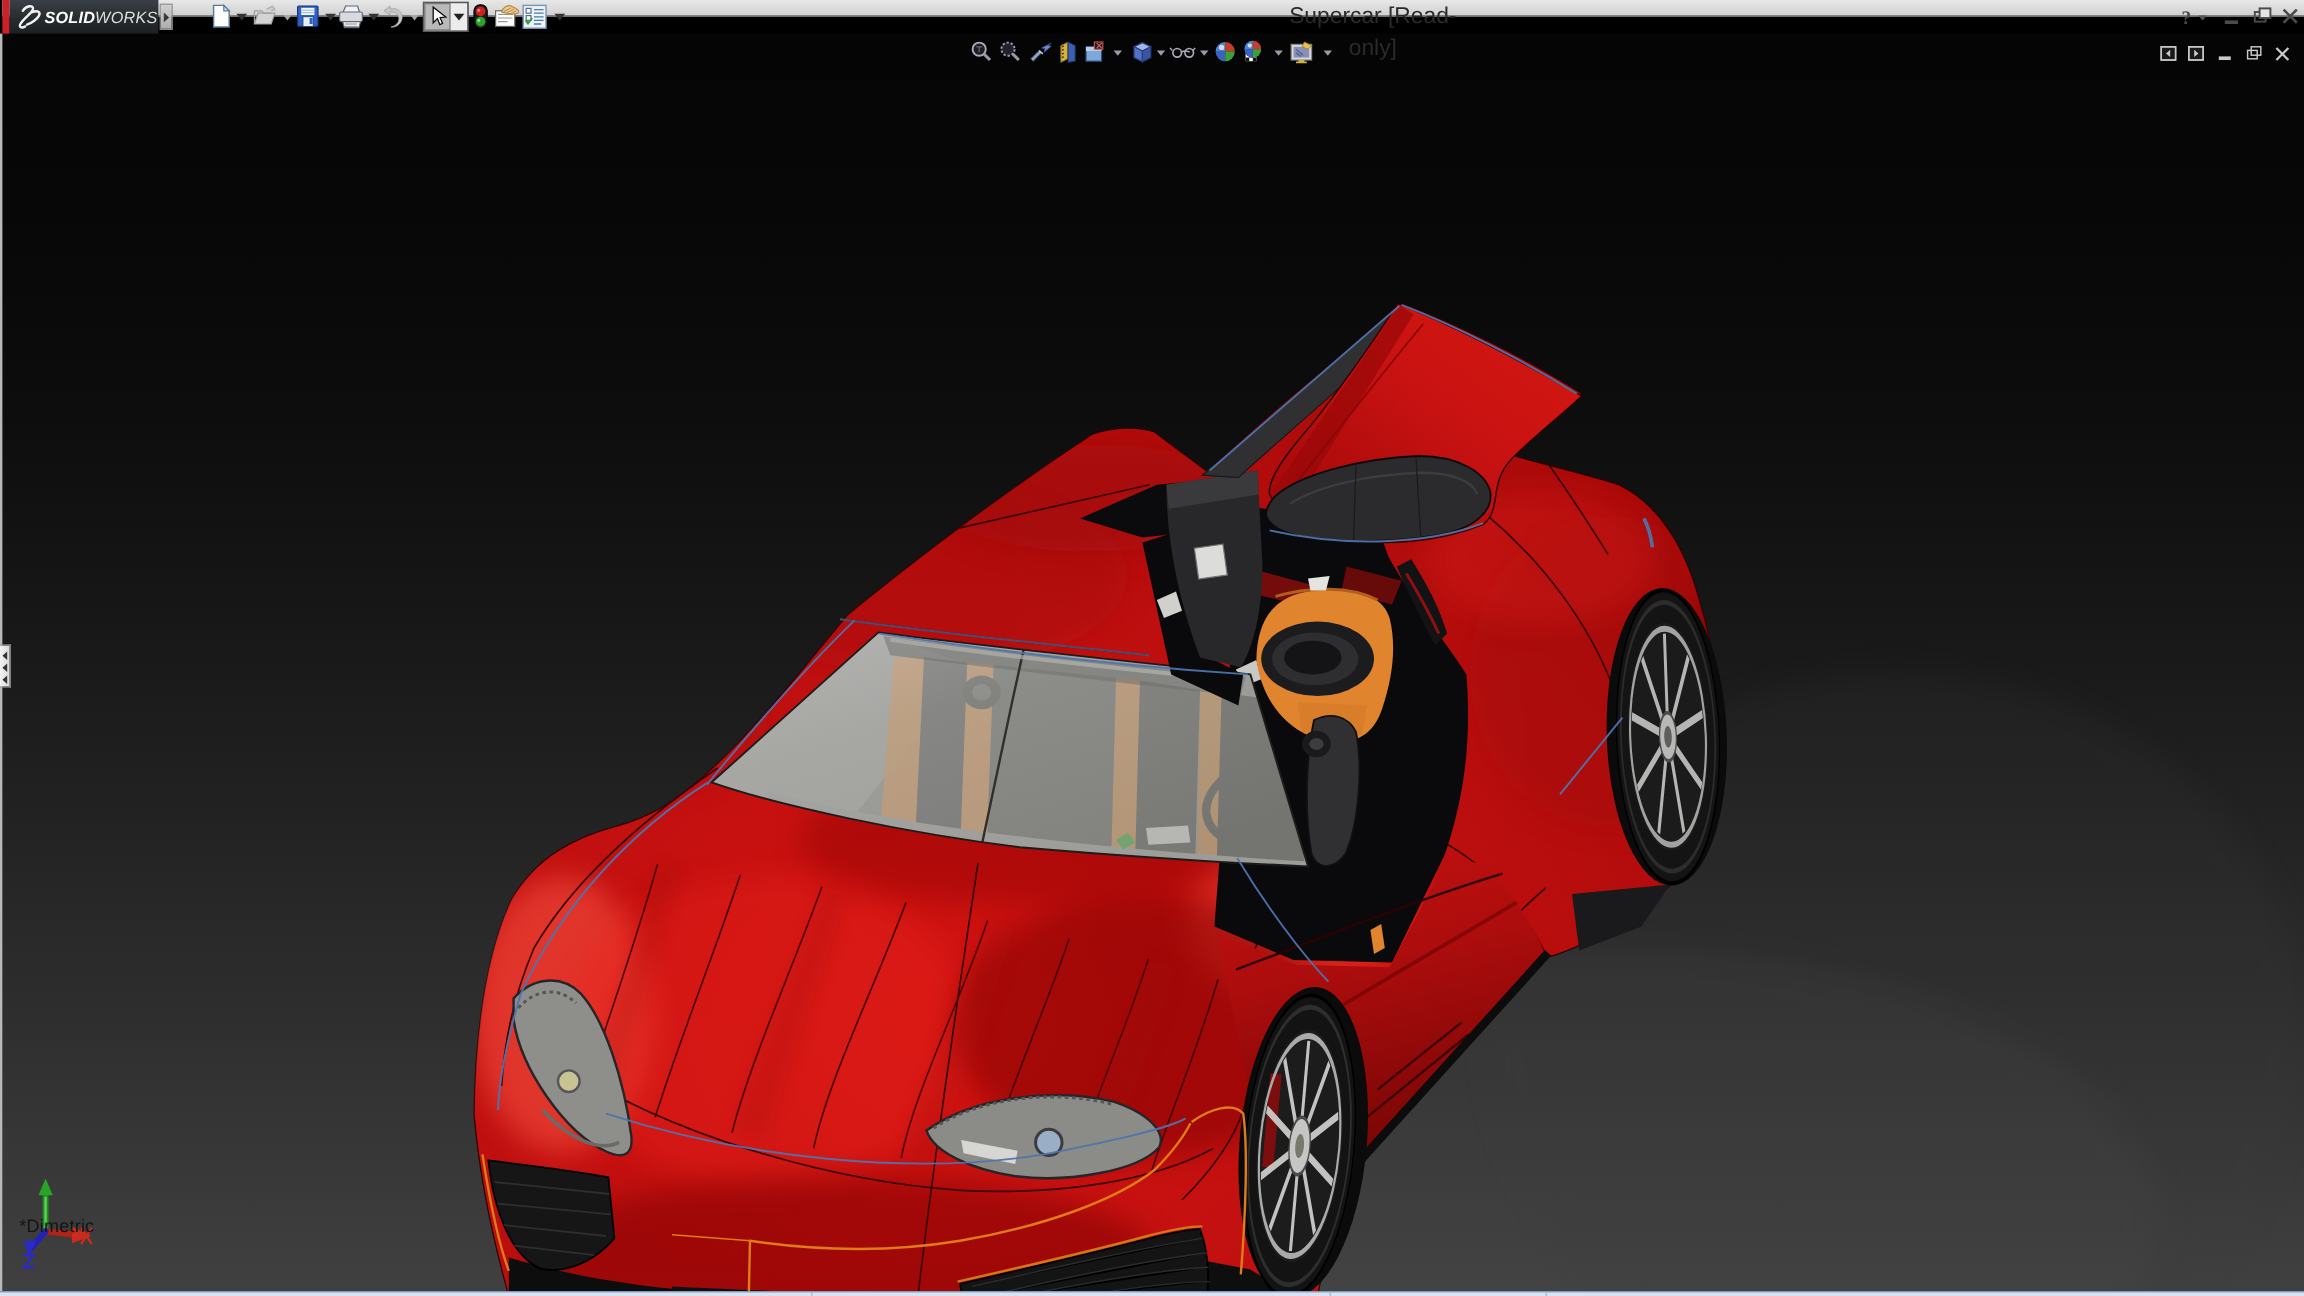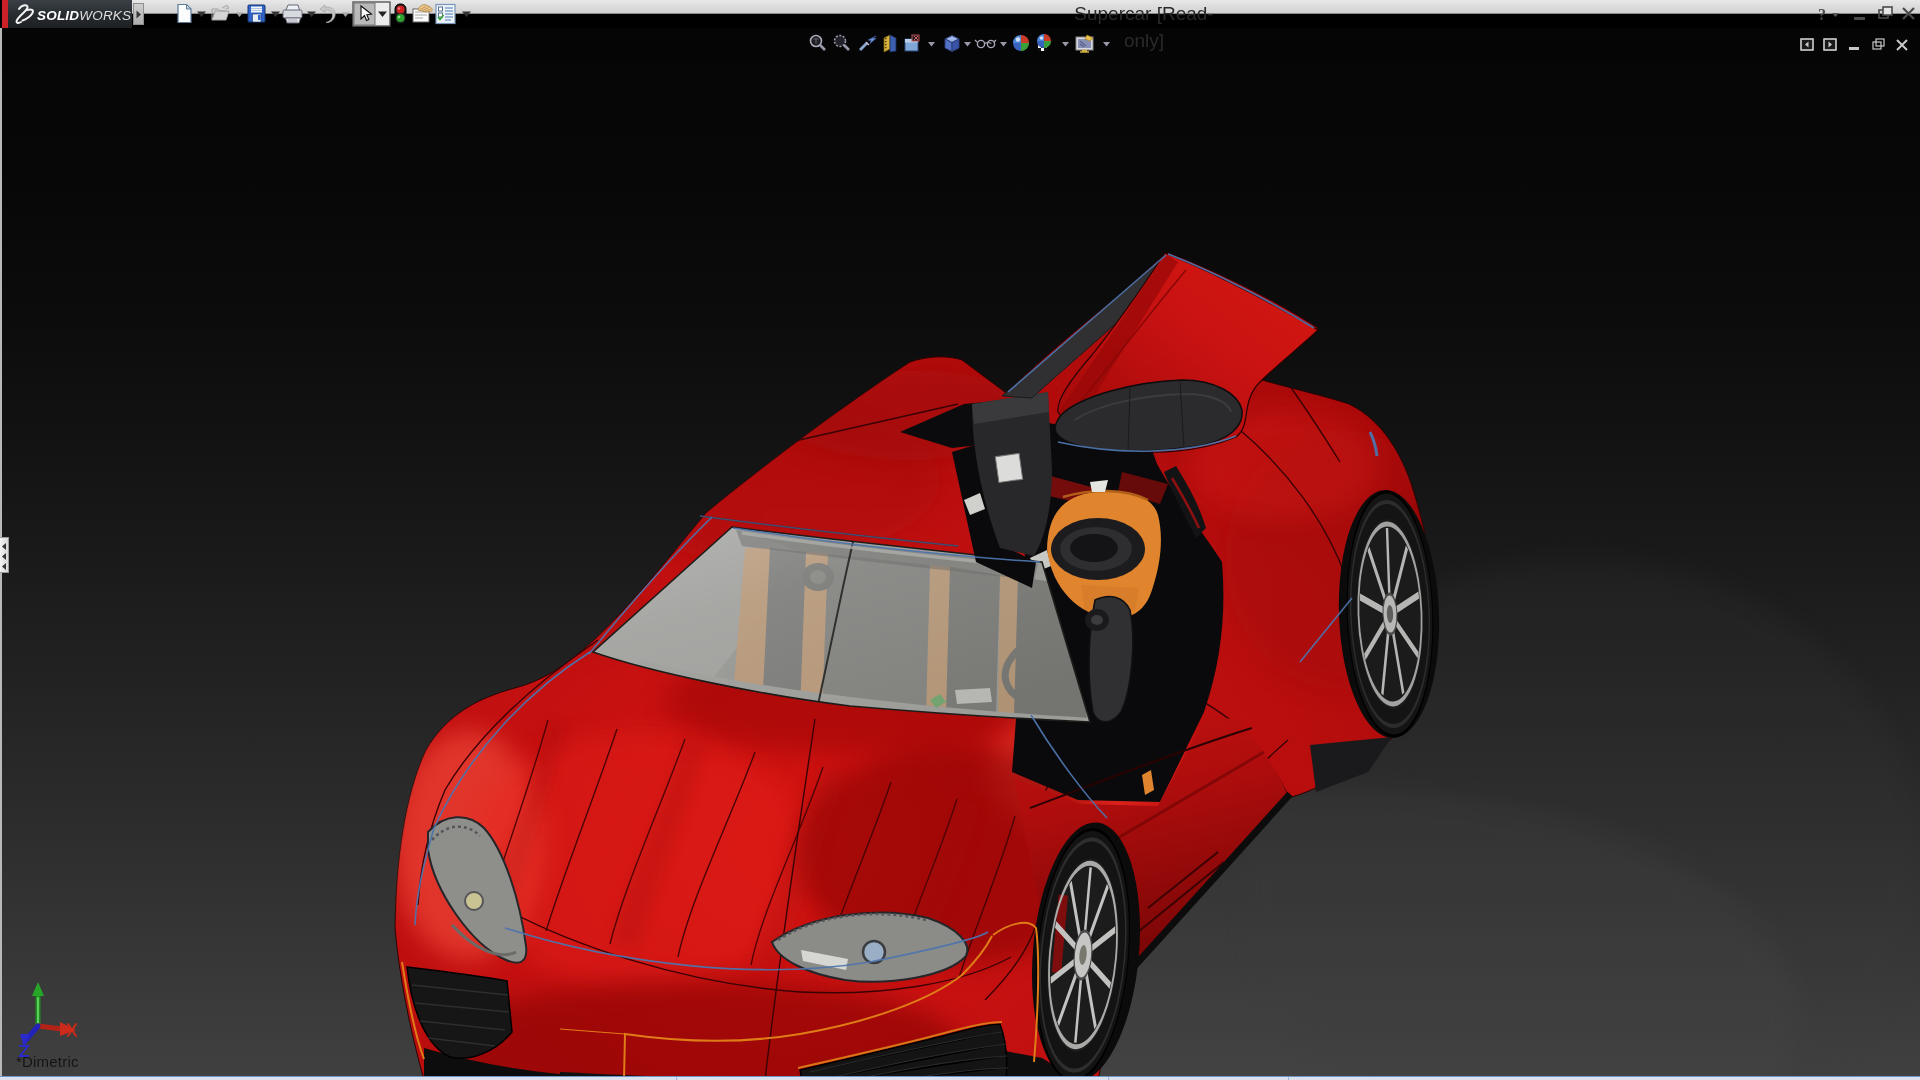--- a/index.html
+++ b/index.html
@@ -26,21 +26,21 @@
   
   #hud { position:absolute; top:34px; left:808px; height:20px; display:flex; align-items:center; z-index:4; }
   
   #docctl { position:absolute; top:37px; left:1800px; z-index:4; }
   
   #lefttab { position:absolute; top:537px; left:0px; width:9px; height:36px;
     background:linear-gradient(90deg,#f2f2f2,#d8d8d8); border:1px solid #9a9a9a; border-left:none;
     z-index:4; }
   
   #dimetric { position:absolute; left:16px; top:1014px; font-size:15px; color:#141414; z-index:4;
-    letter-spacing:0.2px;margin-top:39px; }
+    letter-spacing:0.2px; }
   
   #statusbar { position:absolute; top:1076px; left:0; width:1920px; height:4px;
     background:#dce3ee; border-top:1px solid #6f95c4; z-index:6; }
   #statusbar .sep { position:absolute; top:0; width:1px; height:4px; background:#9fb6d8; }
   svg { display:block; }
 </style>
 </head>
 <body>
 <div id="stage">
   <div id="viewport"></div>

